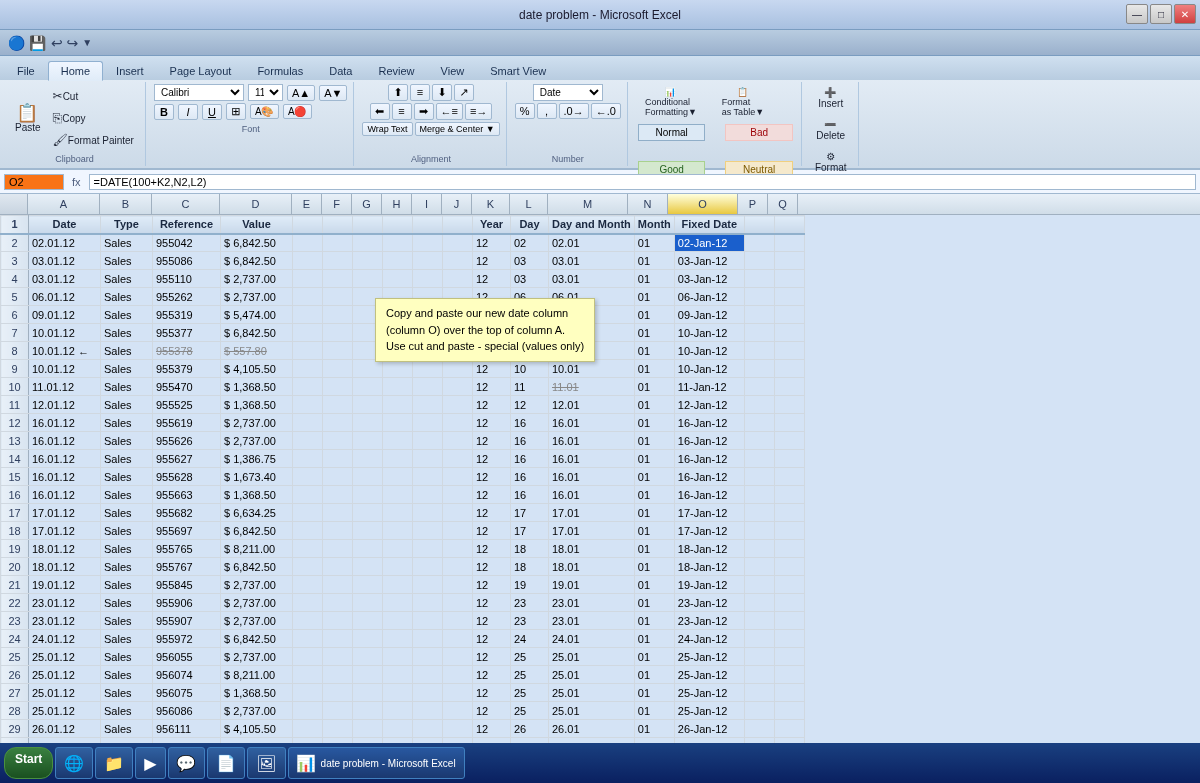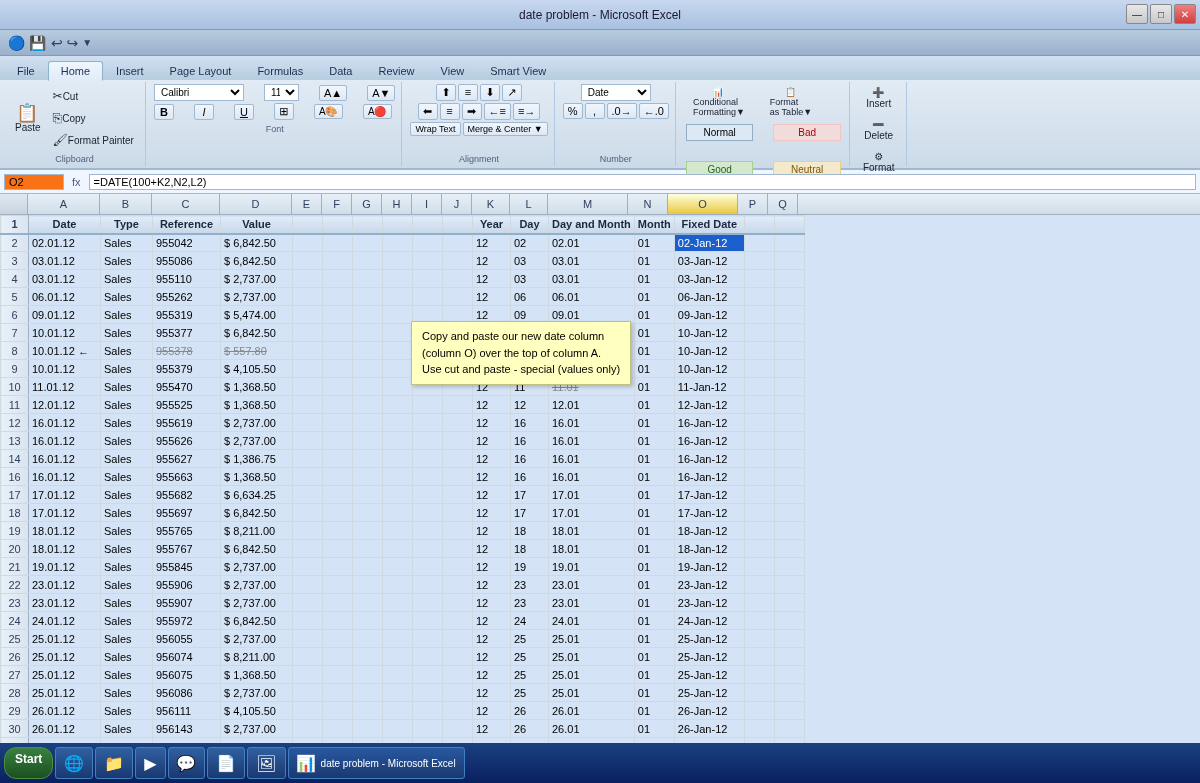--- a/index.html
+++ b/index.html
@@ -326,21 +326,21 @@
       font-weight: bold;
       cursor: pointer;
     }
     #ribbon-font-section {
       display: flex;
       flex-direction: column;
       gap: 2px;
       padding: 2px 6px;
       border-right: 1px solid #b0c8e0;
     }
-    .font-row { display: flex; align-items: center; gap: 20px; }
+    .font-row { display: flex; align-items: center; gap: 4px; }
     .font-select {
       font-size: 10px;
       padding: 1px 2px;
       border: 1px solid #a0b8d0;
       background: white;
       width: 90px;
     }
     .font-size-select {
       font-size: 10px;
       padding: 1px 2px;
@@ -857,20 +857,40 @@
               <td class="col-j"></td>
               <td class="col-k">12</td>
               <td class="col-l">16</td>
               <td class="col-m">16.01</td>
               <td class="col-n">01</td>
               <td class="col-o">16-Jan-12</td>
               <td class="col-p"></td>
               <td class="col-q"></td>
             </tr>
             <tr>
+              <td class="row-num">15</td>
+              <td class="col-a">16.01.12</td>
+              <td class="col-b">Sales</td>
+              <td class="col-c">955628</td>
+              <td class="col-d">$ 1,673.40</td>
+              <td class="col-e"></td>
+              <td class="col-f"></td>
+              <td class="col-g"></td>
+              <td class="col-h"></td>
+              <td class="col-i"></td>
+              <td class="col-j"></td>
+              <td class="col-k">12</td>
+              <td class="col-l">16</td>
+              <td class="col-m">16.01</td>
+              <td class="col-n">01</td>
+              <td class="col-o">16-Jan-12</td>
+              <td class="col-p"></td>
+              <td class="col-q"></td>
+            </tr>
+            <tr>
               <td class="row-num">16</td>
               <td class="col-a">16.01.12</td>
               <td class="col-b">Sales</td>
               <td class="col-c">955663</td>
               <td class="col-d">$ 1,368.50</td>
               <td class="col-e"></td>
               <td class="col-f"></td>
               <td class="col-g"></td>
               <td class="col-h"></td>
               <td class="col-i"></td>
@@ -1179,21 +1199,21 @@
               <td class="col-l">26</td>
               <td class="col-m">26.01</td>
               <td class="col-n">01</td>
               <td class="col-o">26-Jan-12</td>
               <td class="col-p"></td>
               <td class="col-q"></td>
             </tr>
           </tbody>
       </table>
 
-      <div class="tooltip-box" id="tooltip" style="left:375px; top:106px;margin-left:36px;">
+      <div class="tooltip-box" id="tooltip" style="left:375px; top:83px;">
         <span>Copy and paste our new date column</span><br>
         <span>(column O) over the top of column A.</span><br>
         <span>Use cut and paste - special (values only)</span>
       </div>
     </div>
   </div>
 
   <div id="sheet-tabs">
     <span style="font-size:14px;cursor:pointer;color:#304060;padding:2px 4px;">◀</span>
     <span style="font-size:14px;cursor:pointer;color:#304060;padding:2px 4px;">▶</span>

